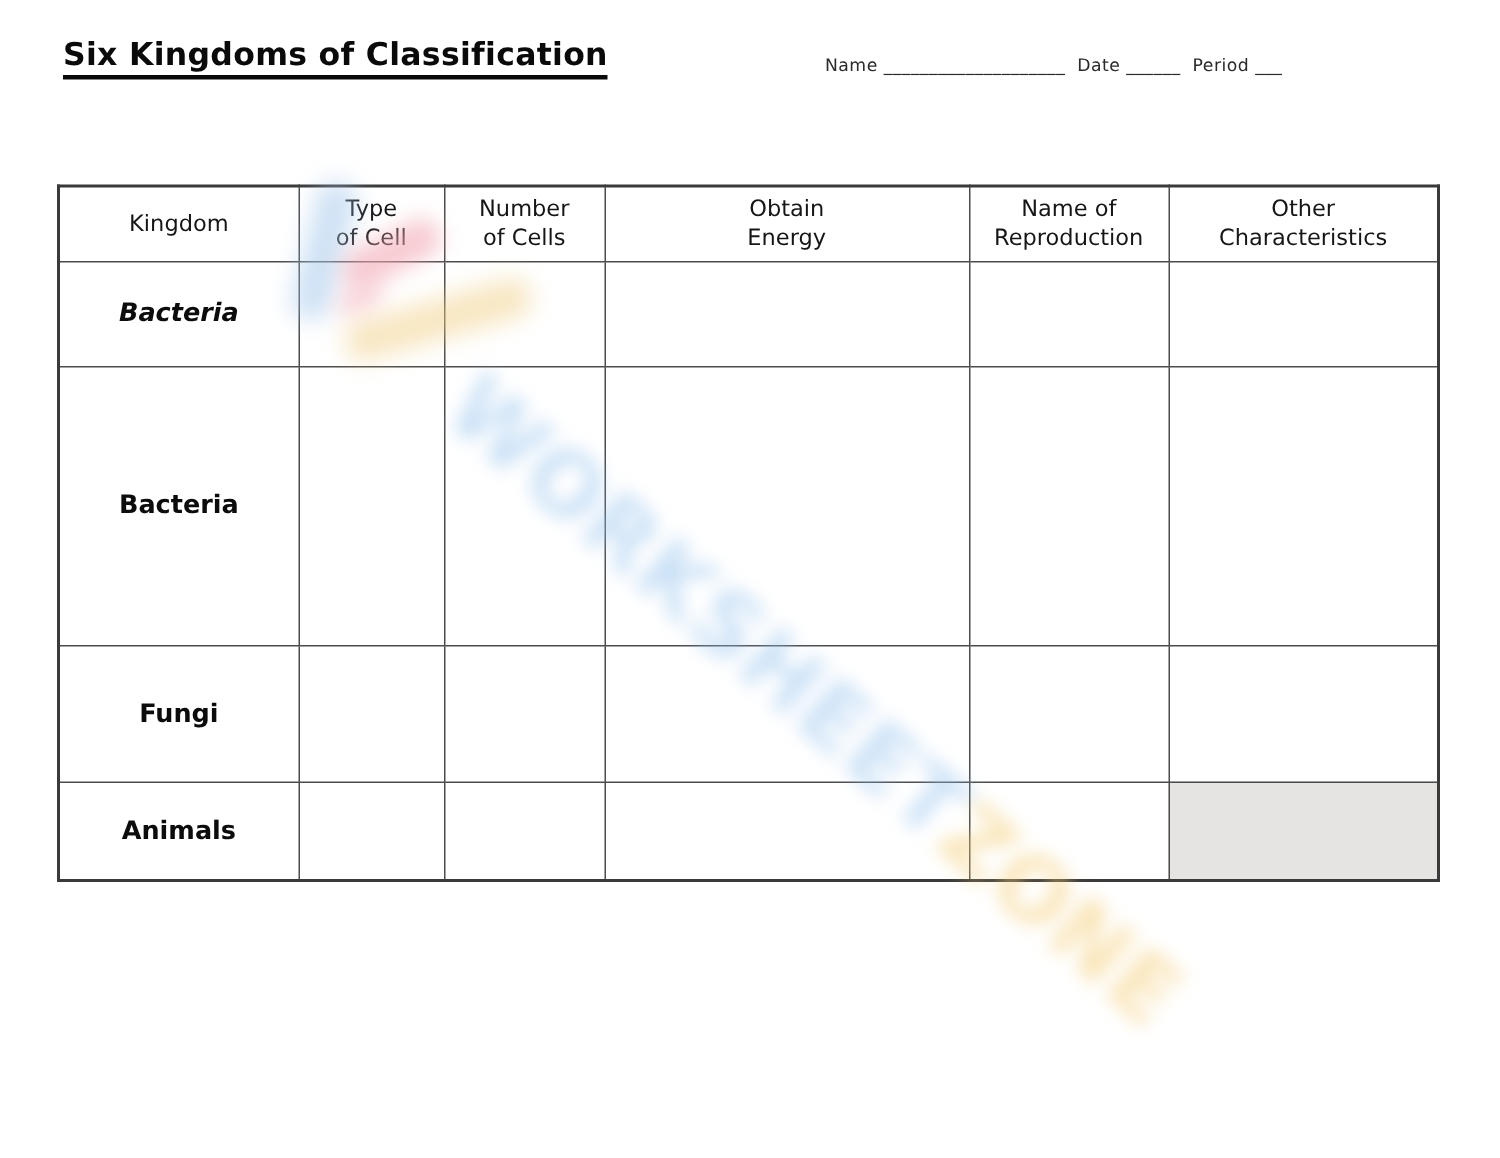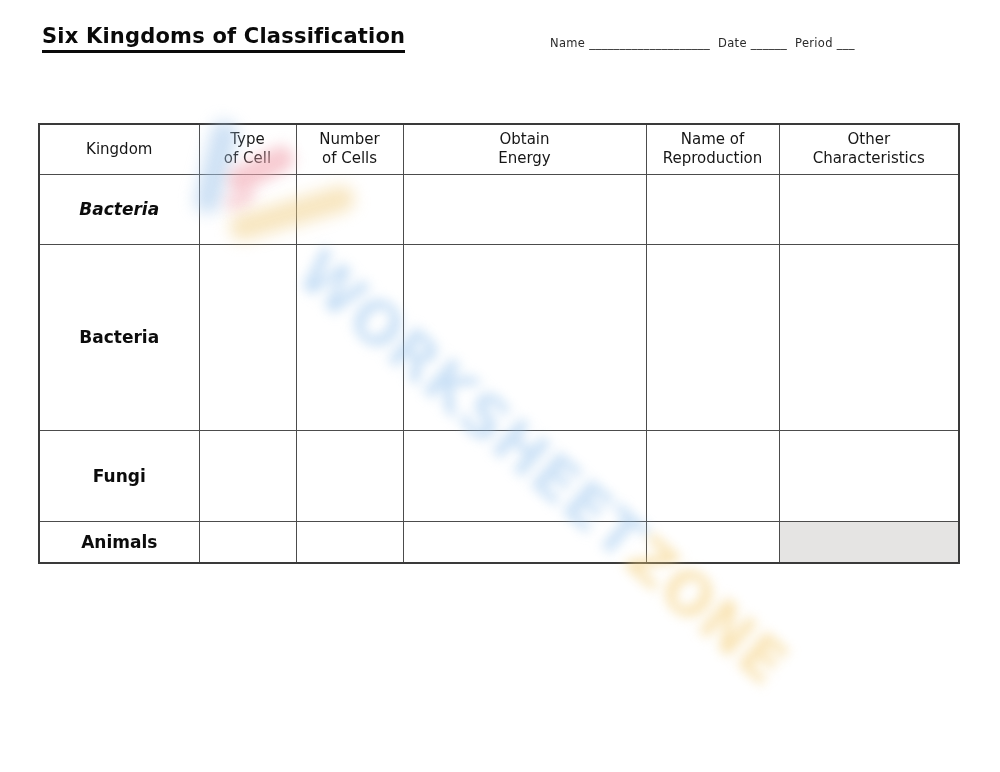--- a/index.html
+++ b/index.html
@@ -23,21 +23,21 @@
   .grid { border:2px solid #3a3a3a; }
   .grid th { font-weight:normal; font-size:15px; line-height:1.28; white-space:pre-line; color:#161616; }
   .grid td.kingdom { font-weight:bold; font-size:17px; color:#0c0c0c; }
   .grid td.shaded { background:#e5e4e3; }
   tr.hdr  { height:50px; }
   tr.r0 { height:70px;font-style:italic; }
   tr.r1 { height:105px; }
   tr.r2 { height:186px; }
   tr.r3 { height:91px; }
   tr.r4 { height:55px; }
-  tr.r5 { height:42px; }
+  tr.r5 { height:66px; }
 
   
   .wm { position:absolute; left:0; top:0; width:1000px; height:772px; pointer-events:none; }
   .stroke { position:absolute; border-radius:12px; }
   .stroke-blue   { left:203px; top:120px; width:26px; height:94px; background:#a5c8ec;
                    opacity:.55; filter:blur(8px); transform:rotate(14deg); }
   .stroke-pink   { left:226px; top:156px; width:70px; height:26px; background:#f2a9b4;
                    opacity:.6; filter:blur(7px); transform:rotate(-27deg); }
   .stroke-pink2  { left:224px; top:190px; width:32px; height:18px; background:#f2a9b4;
                    opacity:.45; filter:blur(7px); transform:rotate(-27deg); }

